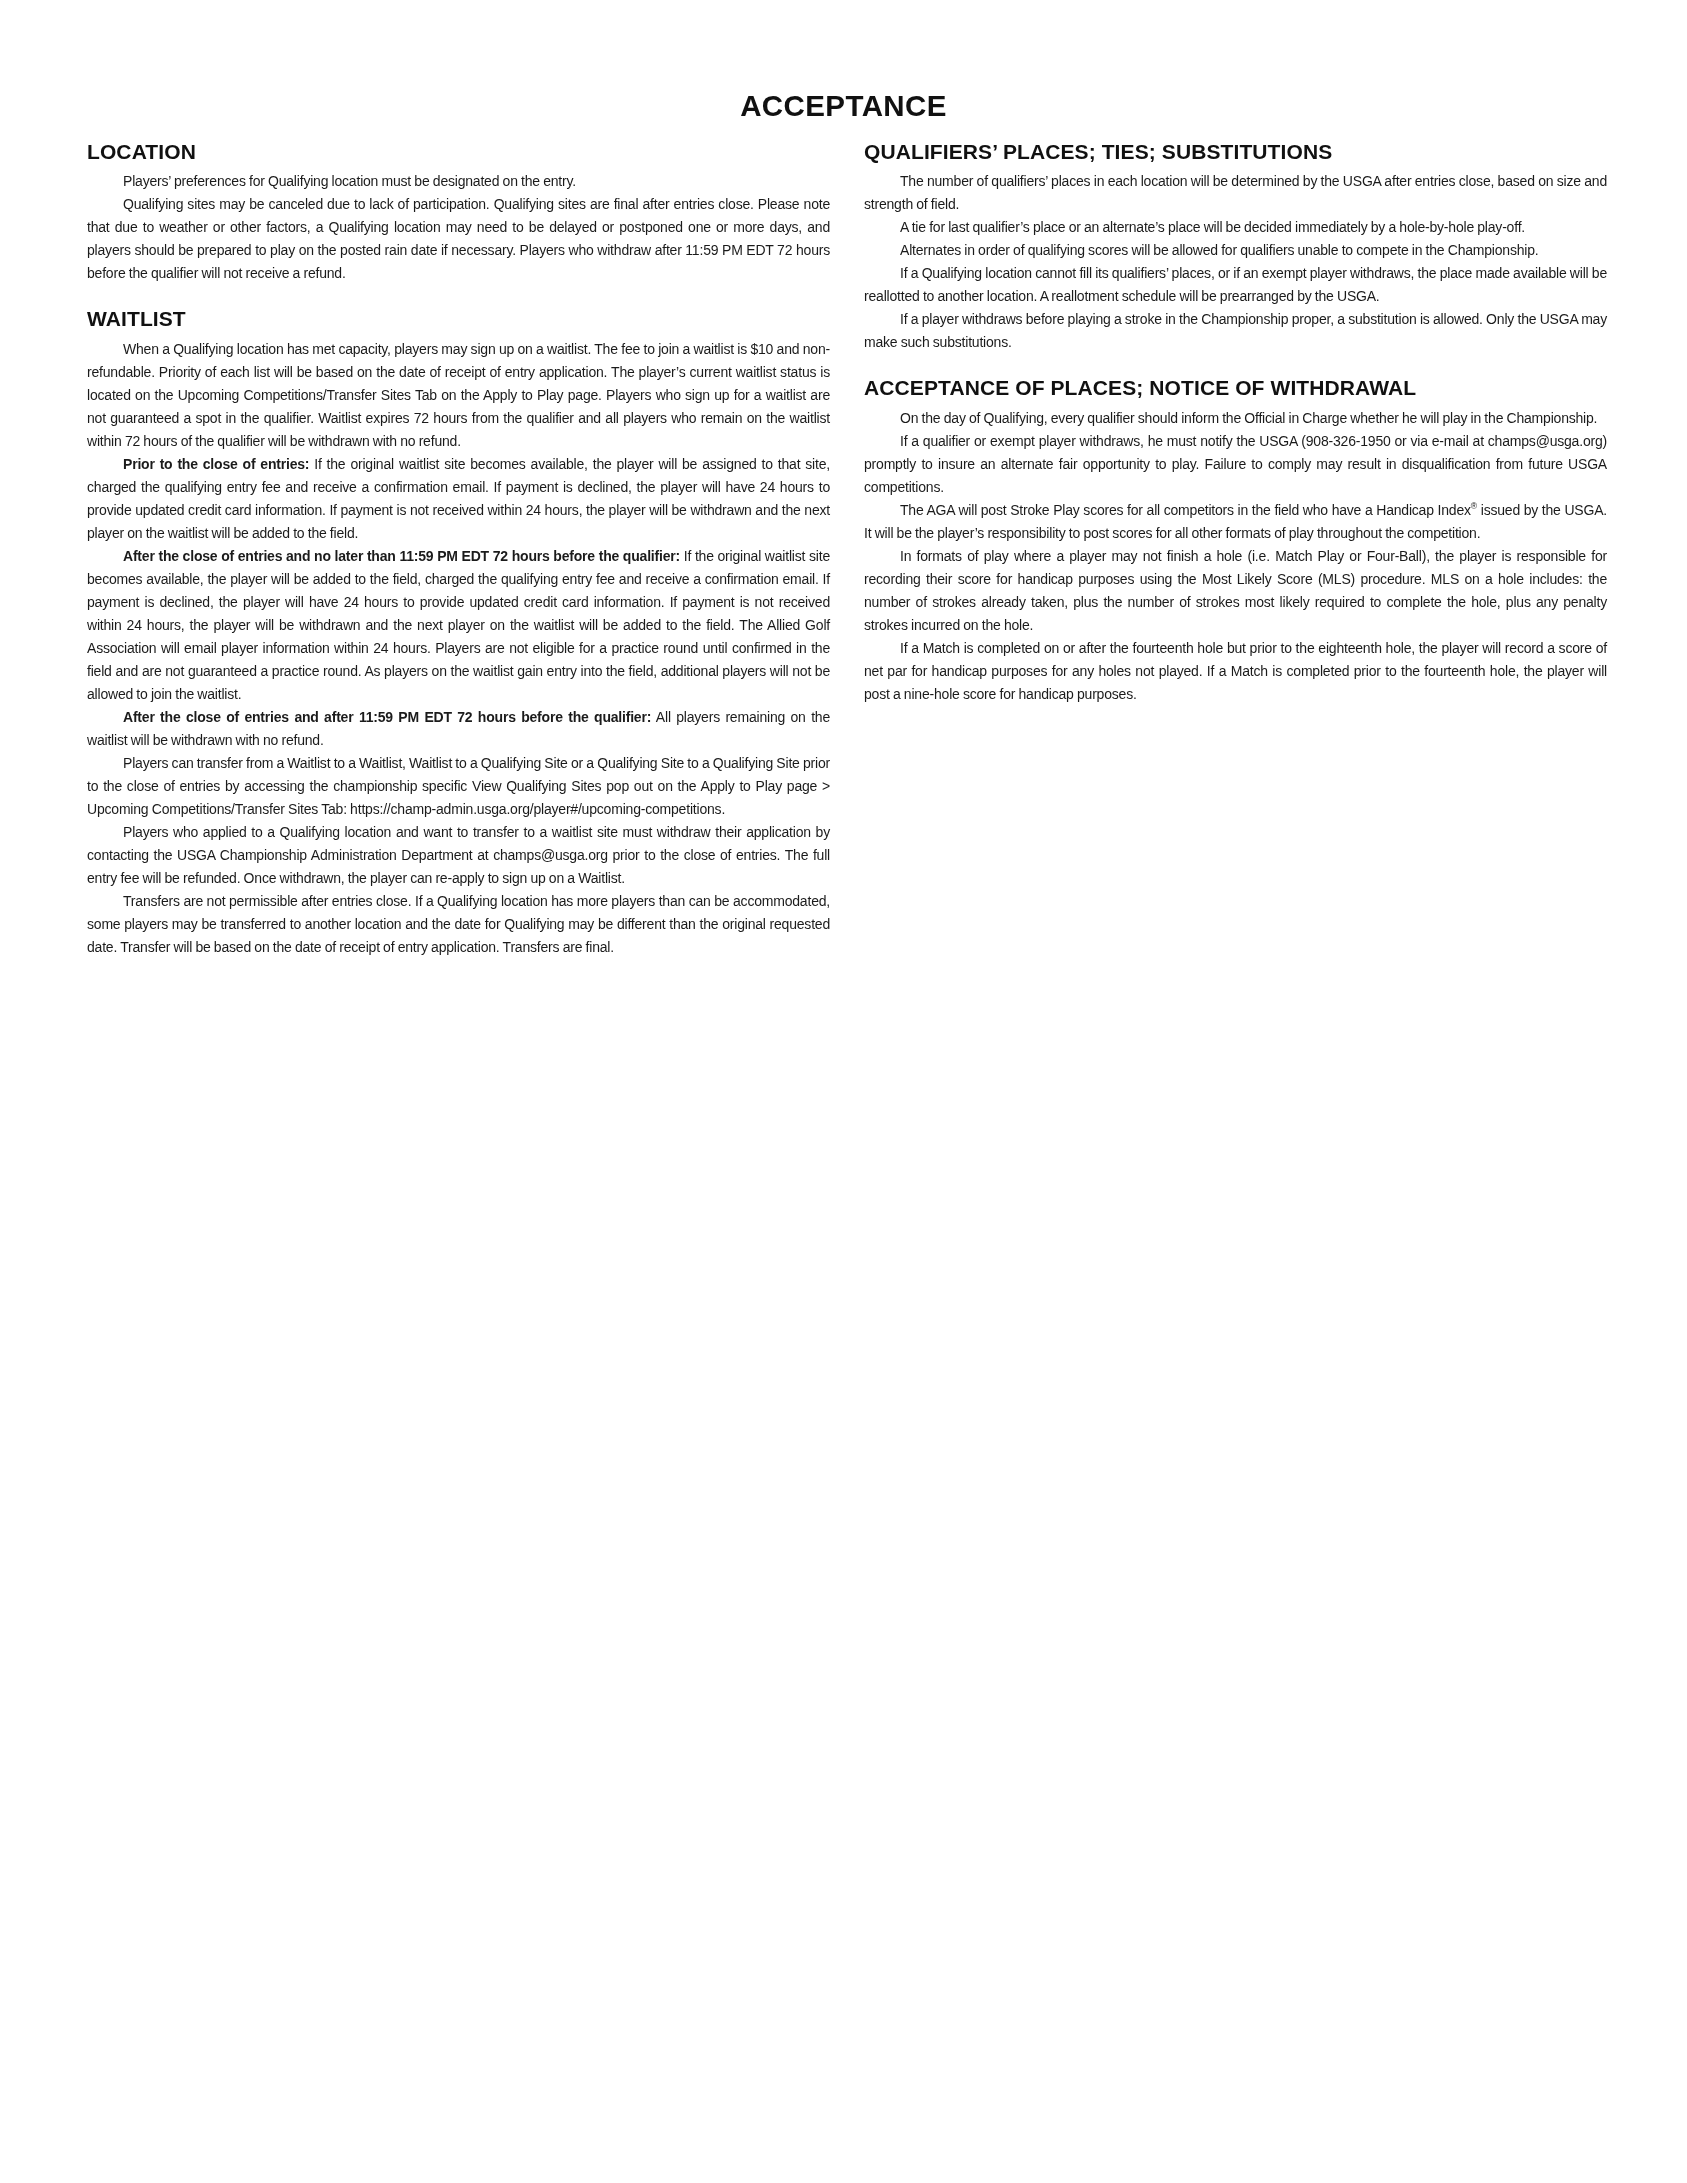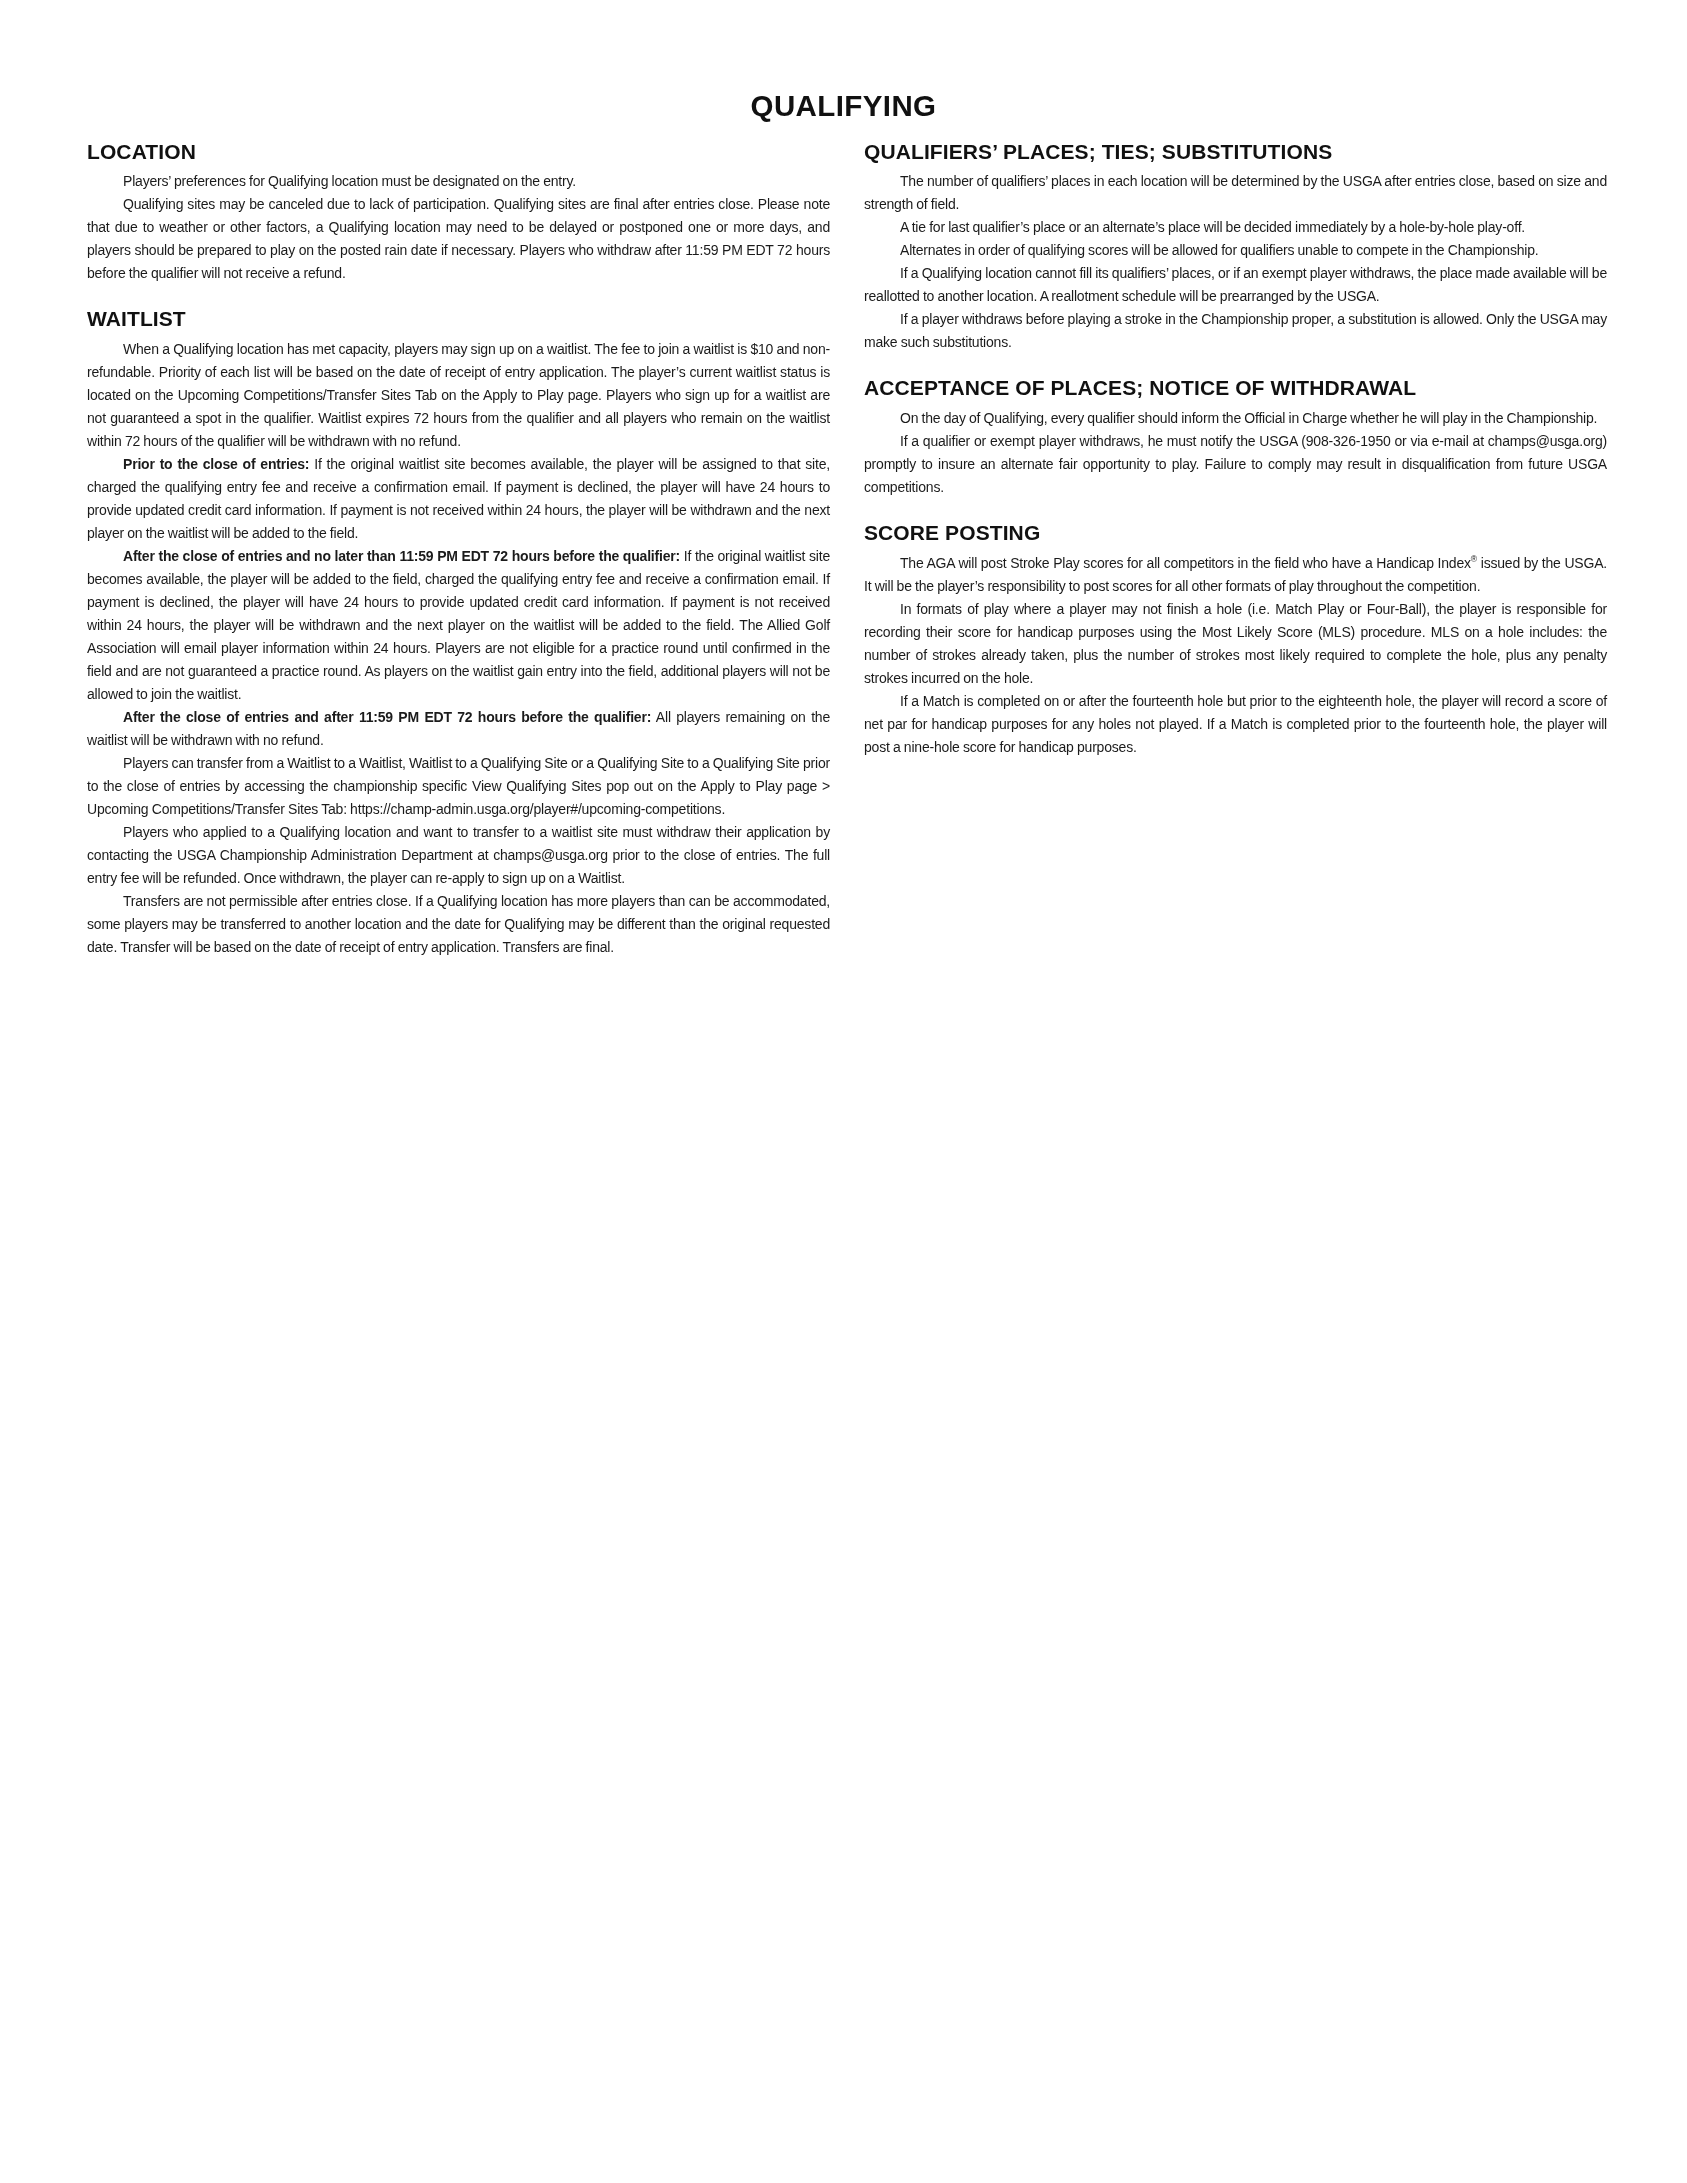--- a/index.html
+++ b/index.html
@@ -61,21 +61,21 @@
   .col p sup {
     font-size: 0.62em;
     line-height: 0;
     vertical-align: super;
   }
 </style>
 </head>
 <body>
 
 <div class="page">
-  <h1 class="title">QUALIFYING</h1>
+  <h1 class="title">ACCEPTANCE</h1>
   <div class="columns">
     <div class="col">
         <section>
           <h2>LOCATION</h2>
           <p>Players’ preferences for Qualifying location must be designated on the entry.</p>
           <p>Qualifying sites may be canceled due to lack of participation. Qualifying sites are final after entries close. Please note that due to weather or other factors, a Qualifying location may need to be delayed or postponed one or more days, and players should be prepared to play on the posted rain date if necessary. Players who withdraw after 11:59 PM EDT 72 hours before the qualifier will not receive a refund.</p>
         </section>
         <section>
           <h2>WAITLIST</h2>
           <p>When a Qualifying location has met capacity, players may sign up on a waitlist. The fee to join a waitlist is $10 and non-refundable. Priority of each list will be based on the date of receipt of entry application. The player’s current waitlist status is located on the Upcoming Competitions/Transfer Sites Tab on the Apply to Play page. Players who sign up for a waitlist are not guaranteed a spot in the qualifier. Waitlist expires 72 hours from the qualifier and all players who remain on the waitlist within 72 hours of the qualifier will be withdrawn with no refund.</p>
@@ -97,21 +97,20 @@
           <p>Alternates in order of qualifying scores will be allowed for qualifiers unable to compete in the Championship.</p>
           <p>If a Qualifying location cannot fill its qualifiers’ places, or if an exempt player withdraws, the place made available will be reallotted to another location. A reallotment schedule will be prearranged by the USGA.</p>
           <p>If a player withdraws before playing a stroke in the Championship proper, a substitution is allowed. Only the USGA may make such substitutions.</p>
         </section>
         <section>
           <h2>ACCEPTANCE OF PLACES; NOTICE OF WITHDRAWAL</h2>
           <p>On the day of Qualifying, every qualifier should inform the Official in Charge whether he will play in the Championship.</p>
           <p>If a qualifier or exempt player withdraws, he must notify the USGA (908-326-1950 or via e-mail at champs@usga.org) promptly to insure an alternate fair opportunity to play. Failure to comply may result in disqualification from future USGA competitions.</p>
         </section>
         <section>
-          <h2>SCORE POSTING</h2>
           <p>The AGA will post Stroke Play scores for all competitors in the field who have a Handicap Index<sup>®</sup> issued by the USGA. It will be the player’s responsibility to post scores for all other formats of play throughout the competition.</p>
           <p>In formats of play where a player may not finish a hole (i.e. Match Play or Four-Ball), the player is responsible for recording their score for handicap purposes using the Most Likely Score (MLS) procedure. MLS on a hole includes: the number of strokes already taken, plus the number of strokes most likely required to complete the hole, plus any penalty strokes incurred on the hole.</p>
           <p>If a Match is completed on or after the fourteenth hole but prior to the eighteenth hole, the player will record a score of net par for handicap purposes for any holes not played. If a Match is completed prior to the fourteenth hole, the player will post a nine-hole score for handicap purposes.</p>
         </section>
       </div>
   </div>
 </div>
 
 
 </body></html>

